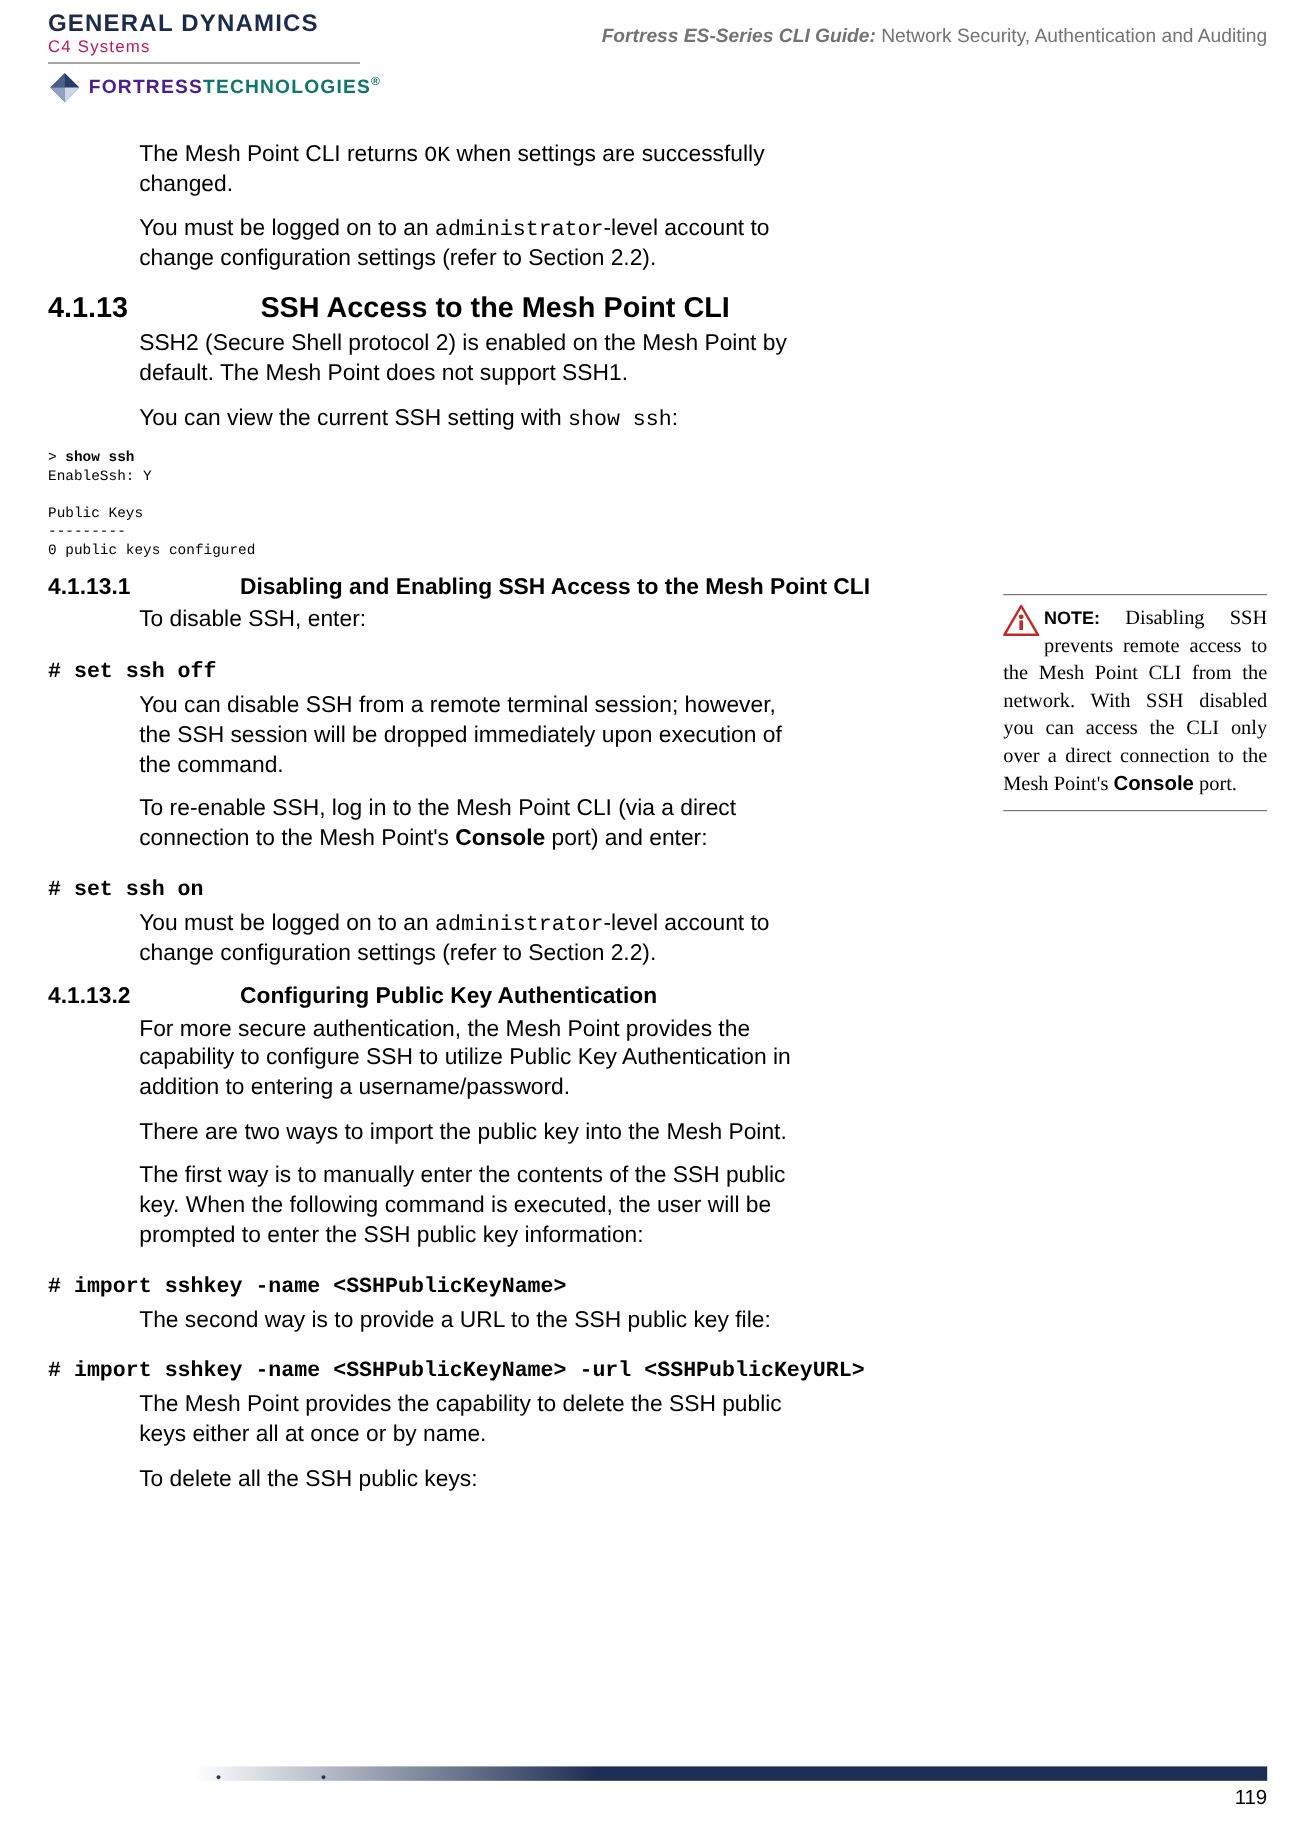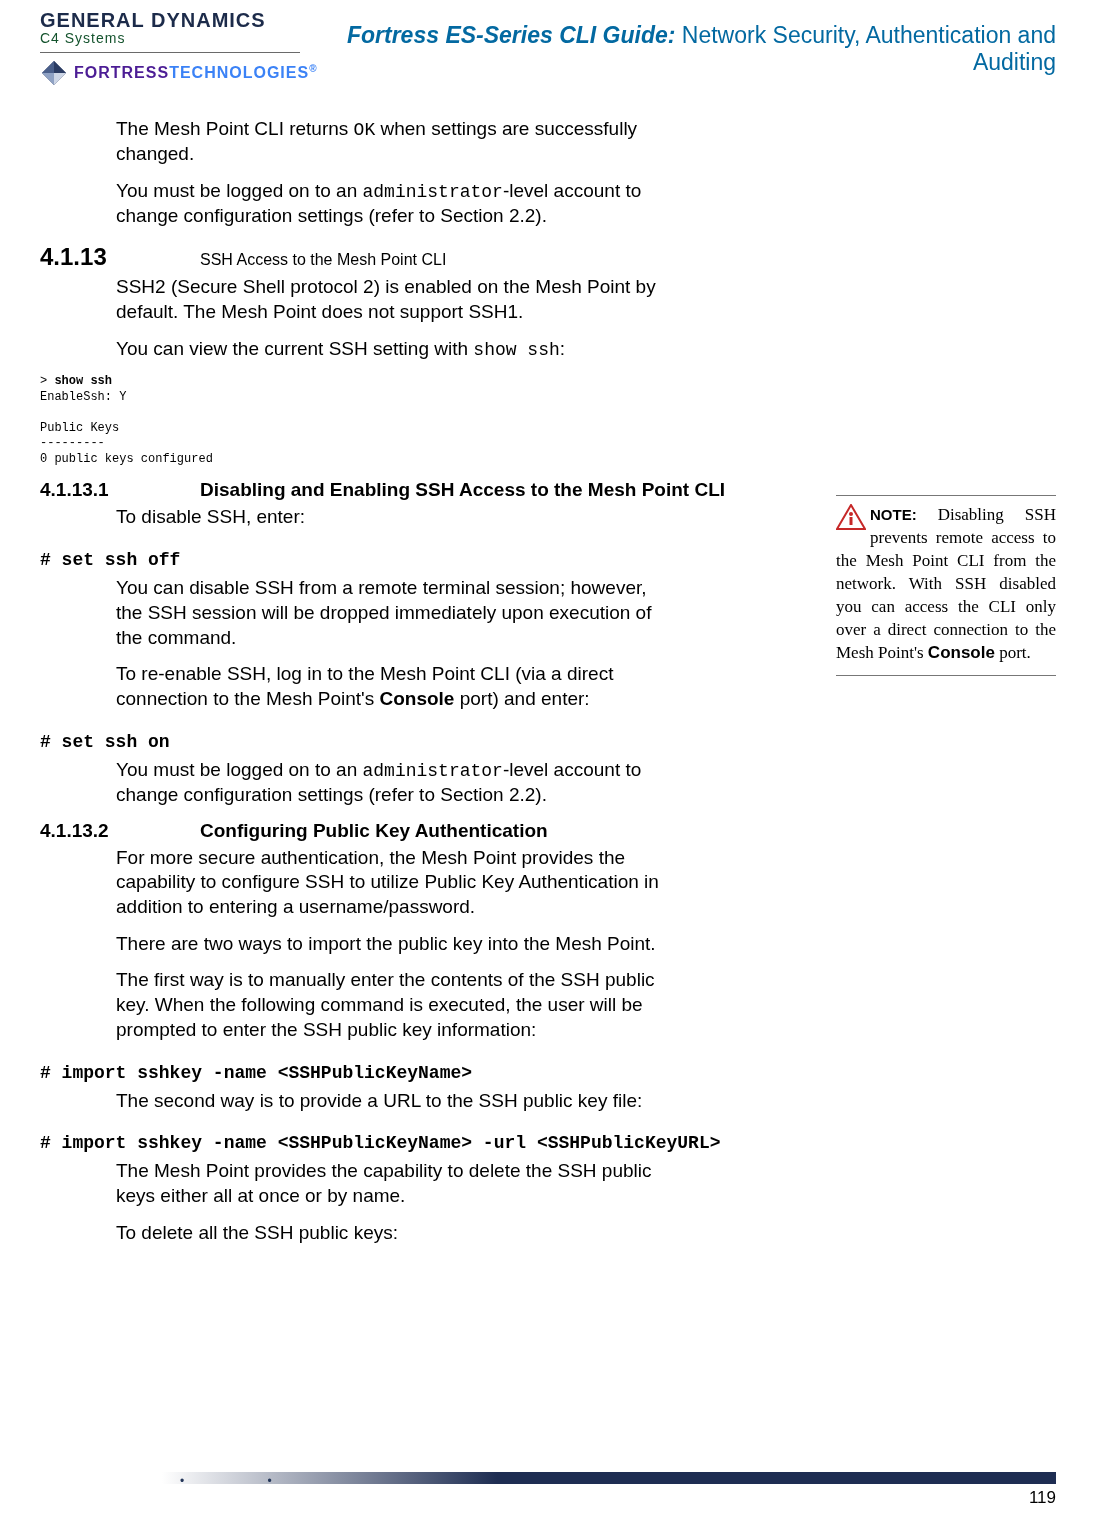--- a/index.html
+++ b/index.html
@@ -30,21 +30,21 @@
   .gd-logo {
     font-family: Arial, Helvetica, sans-serif;
     font-weight: 900;
     font-size: 20px;
     letter-spacing: 1px;
     color: #1c2b4a;
     line-height: 1;
   }
   .gd-sub {
     font-size: 14px;
-    color: #14532d;
+    color: #be185d;
     letter-spacing: 1px;
   }
   .logo-rule {
     border: none;
     border-top: 1px solid #6a6a6a;
     margin: 6px 0 6px 0;
     width: 260px;
   }
   .ft-row {
     display: flex;
@@ -60,27 +60,27 @@
   .fortress-text {
     font-weight: 900;
     font-size: 16px;
     letter-spacing: 1px;
     color: #4c1d95;
   }
   .tech-text {
     font-weight: 700;
     font-size: 16px;
     letter-spacing: 1px;
-    color: #3b82f6;
+    color: #0f766e;
   }
   .header-title {
     flex: 1;
     text-align: right;
-    font-size: 23px;
-    color: #0369a1;
+    font-size: 16px;
+    color: #737373;
     padding-top: 12px;
   }
   .header-title .bold-ital { font-weight: 700; font-style: italic; }
 
   .content {
     margin-top: 30px;
   }
 
   .body-col {
     margin-left: 76px;
@@ -100,22 +100,23 @@
     margin-top: 14px;
     margin-bottom: 4px;
   }
   .sec-num {
     width: 160px;
     flex-shrink: 0;
     font-size: 24px;
     font-weight: 700;
   }
   .sec-title {
-    font-size: 16px;
-    font-weight: 400;
+    font-size: 24px;
+    font-weight: 700;
+    margin-left: 17px;
   }
   .sub-row {
     display: flex;
     align-items: baseline;
     margin-top: 12px;
     margin-bottom: 4px;
   }
   .sub-num {
     width: 160px;
     flex-shrink: 0;

